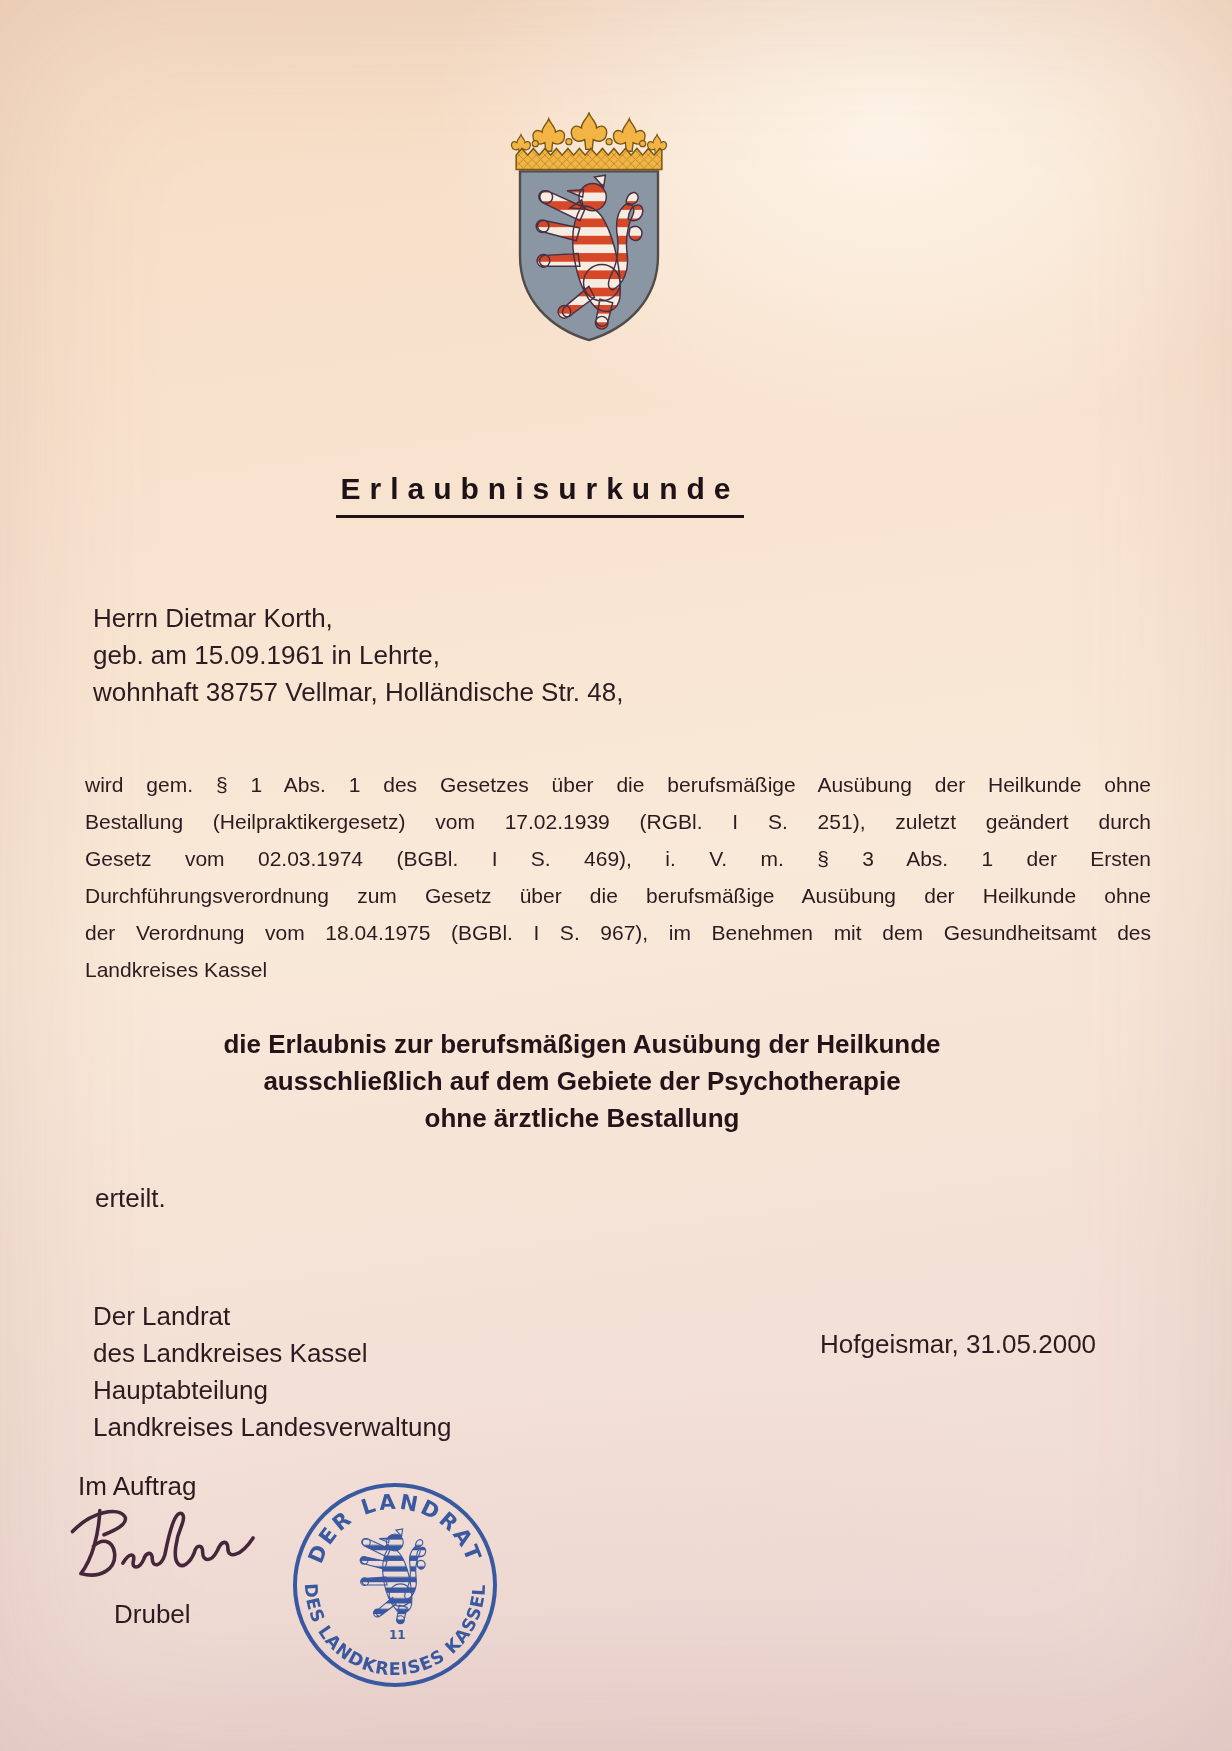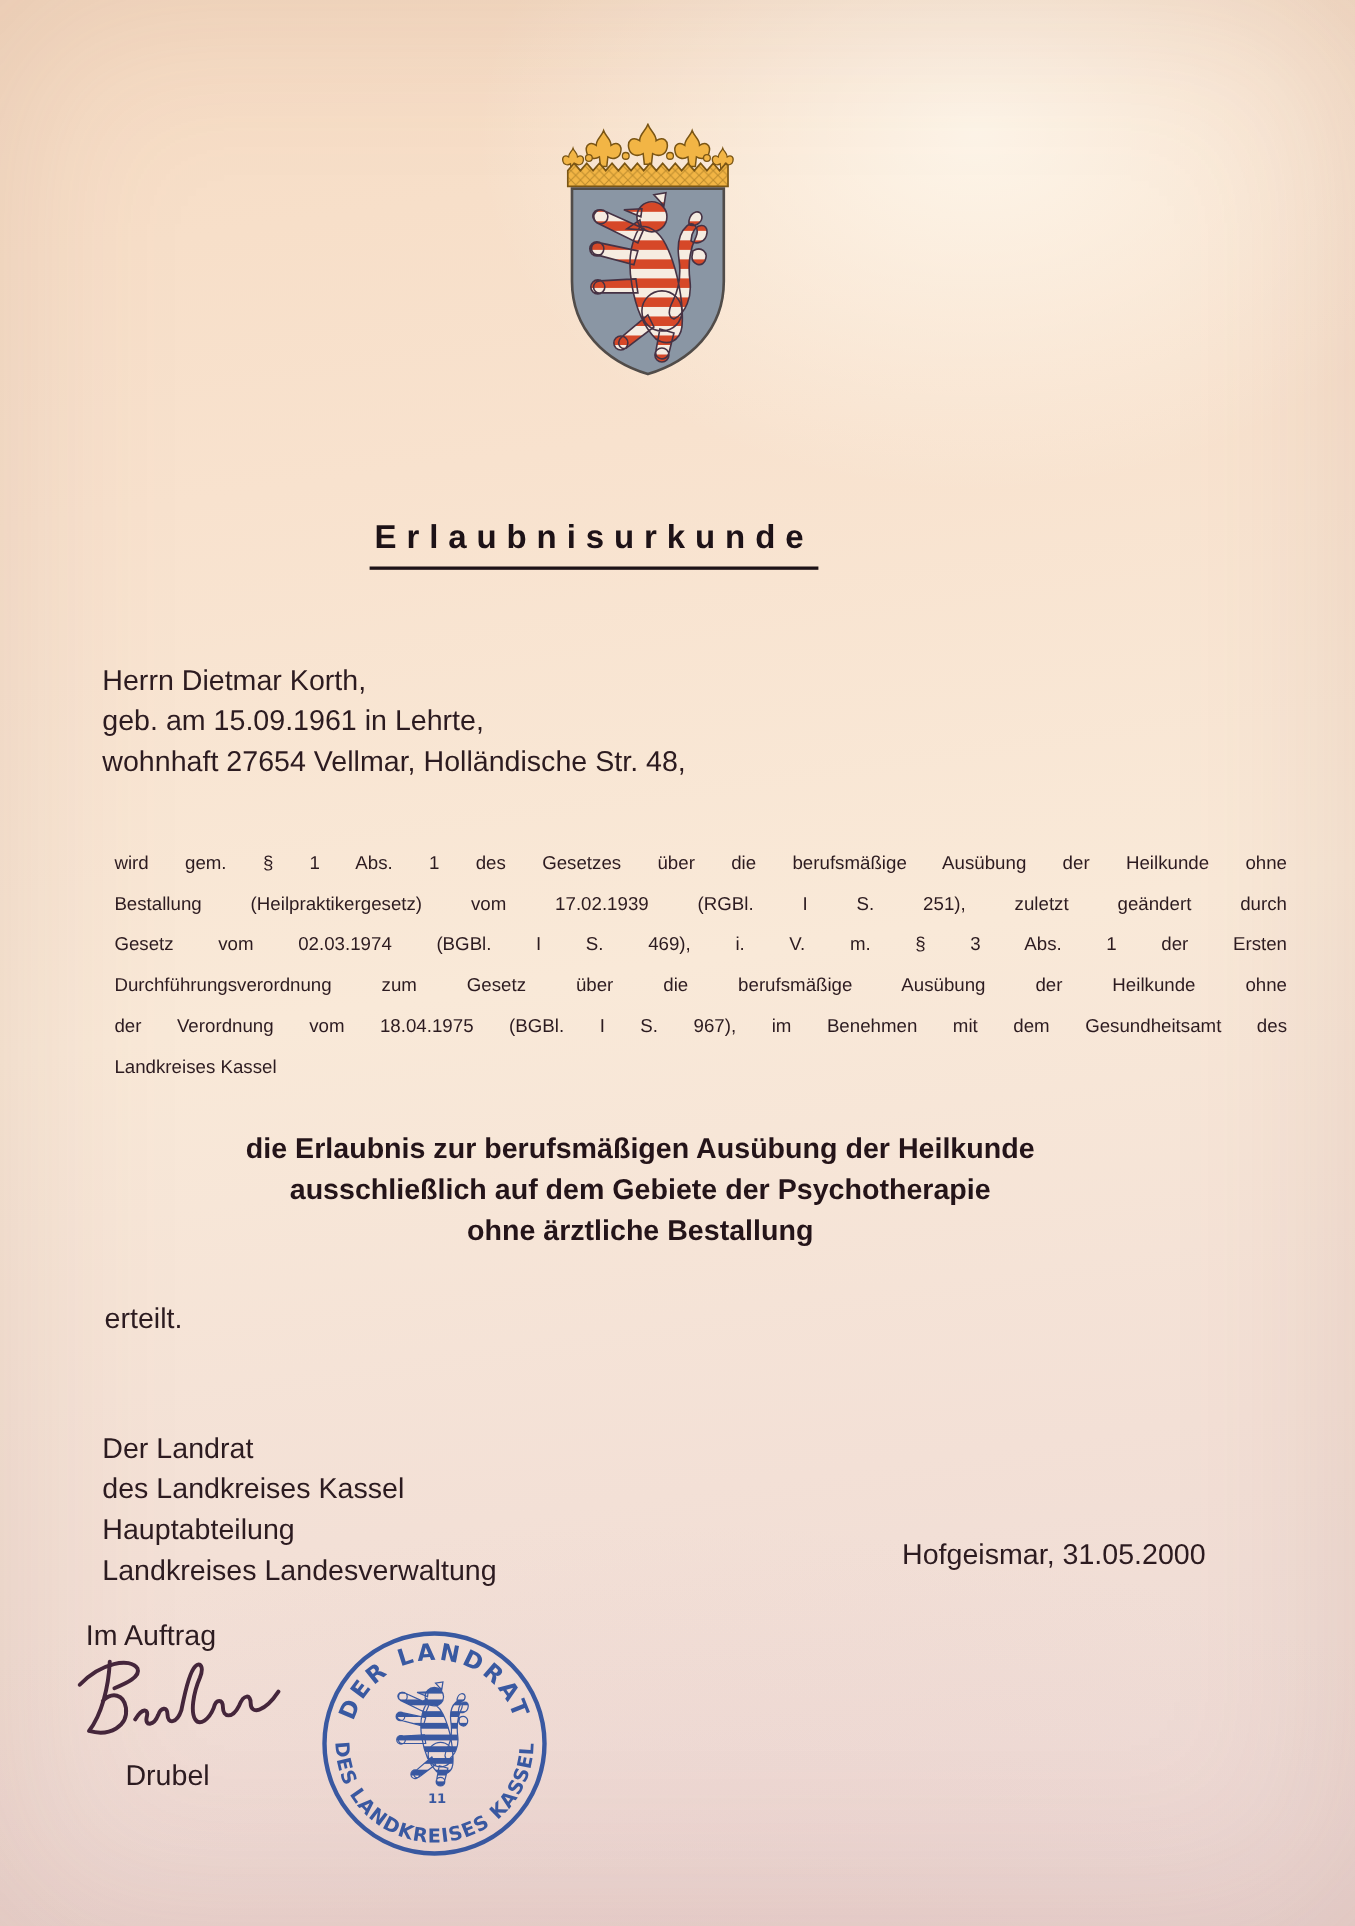--- a/index.html
+++ b/index.html
@@ -17,28 +17,28 @@
     box-shadow: inset 0 0 170px rgba(150,90,70,.15);
   }
   .abs{position:absolute;}
   .title-row{left:0;top:472px;width:1126px;text-align:center;}
   .title{
     display:inline-block;margin-right:46px;
     font-size:30px;font-weight:bold;letter-spacing:9px;
     color:#1d1217;border-bottom:3px solid #1d1217;padding:0 4px 9px 4px;
   }
   .block{font-size:26px;line-height:37px;}
-  .body-block{left:104px;top:766px;width:1066px;font-size:17px;line-height:37px;}
+  .body-block{left:85px;top:766px;width:1066px;font-size:21px;line-height:37px;}
   .body-line{text-align:justify;text-align-last:justify;white-space:normal;}
   .body-line.last{text-align-last:left;}
   .recipient{left:93px;top:600px;}
   .grant{left:0;top:1026px;width:1164px;text-align:center;font-weight:bold;font-size:26px;line-height:37px;color:#241419;}
   .erteilt{left:95px;top:1180px;}
   .issuer{left:93px;top:1298px;}
-  .place-date{left:820px;top:1395px;}
+  .place-date{left:820px;top:1326px;}
   .im-auftrag{left:78px;top:1468px;}
   .sig-name{left:95px;top:1596px;margin-left:19px;}
   .coat{left:493px;top:112px;}
   .sig-svg{left:62px;top:1498px;}
   .stamp-svg{left:287px;top:1477px;opacity:.92;}
   .stamp-arc{font-family:"DejaVu Sans",sans-serif;font-weight:bold;fill:#2a4e9d;}
   .stamp-num{font-family:"DejaVu Sans",sans-serif;font-weight:bold;fill:#2a4e9d;font-size:12px;}
 </style>
 </head>
 <body>
@@ -102,21 +102,21 @@
     </g>
   </svg>
 
   <div class="abs title-row">
     <span class="title">Erlaubnisurkunde</span>
   </div>
 
   <div class="abs block recipient">
     <div>Herrn Dietmar Korth,</div>
     <div>geb. am 15.09.1961 in Lehrte,</div>
-    <div>wohnhaft 27654 Vellmar, Holländische Str. 48,</div>
+    <div>wohnhaft 38757 Vellmar, Holländische Str. 48,</div>
   </div>
 
   <div class="abs body-block">
     <div class="body-line">wird gem. § 1 Abs. 1 des Gesetzes über die berufsmäßige Ausübung der Heilkunde ohne</div>
     <div class="body-line">Bestallung (Heilpraktikergesetz) vom 17.02.1939 (RGBl. I S. 251), zuletzt geändert durch</div>
     <div class="body-line">Gesetz vom 02.03.1974 (BGBl. I S. 469), i. V. m. § 3 Abs. 1 der Ersten</div>
     <div class="body-line">Durchführungsverordnung zum Gesetz über die berufsmäßige Ausübung der Heilkunde ohne</div>
     <div class="body-line">der Verordnung vom 18.04.1975 (BGBl. I S. 967), im Benehmen mit dem Gesundheitsamt des</div>
     <div class="body-line last">Landkreises Kassel</div>
   </div>

